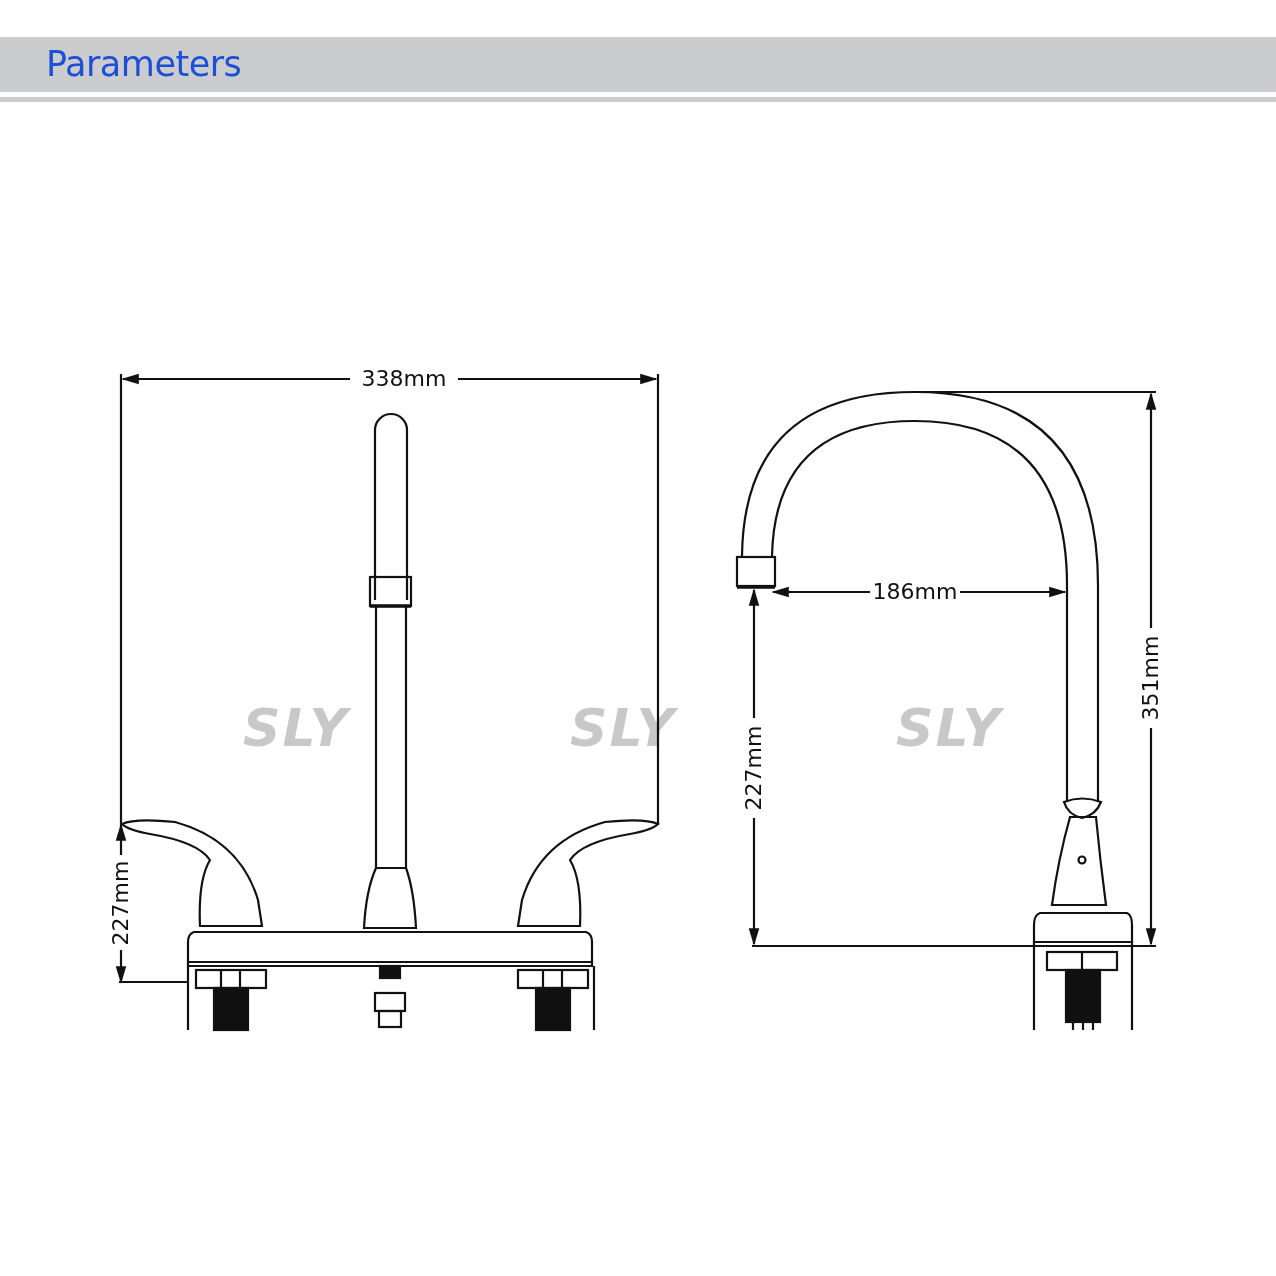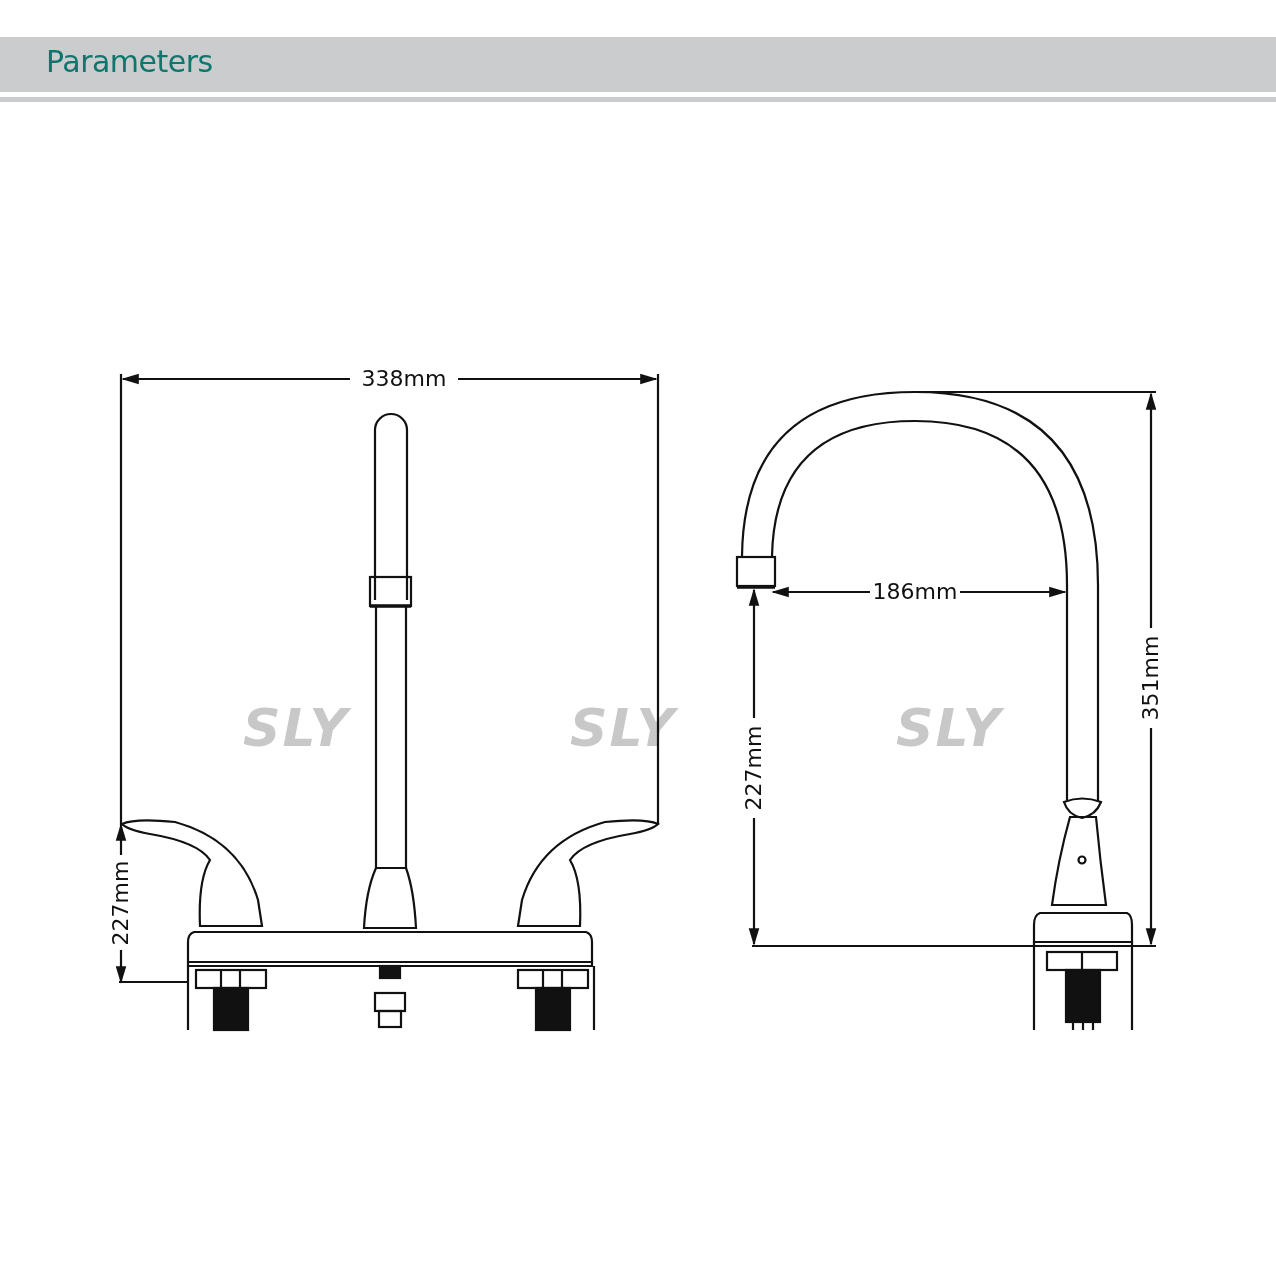--- a/index.html
+++ b/index.html
@@ -1,20 +1,20 @@
 <!DOCTYPE html>
 <html><head>
 <meta charset="utf-8">
 <style>
   html, body { margin: 0; padding: 0; background: #ffffff; }
   body { width: 1276px; height: 1276px; position: relative; overflow: hidden;
          font-family: "DejaVu Sans", sans-serif; }
   .header-bar { position: absolute; left: 0; top: 37px; width: 1276px; height: 55px;
                 background: #cbcccd; }
-  .header-title { position: absolute; left: 46px; top: 44px; font-size: 30px; color: #0f766e;
+  .header-title { position: absolute; left: 46px; top: 44px; font-size: 35px; color: #1d4ed8;
                   font-family: "DejaVu Sans", sans-serif; letter-spacing: -0.5px; }
   .header-rule { position: absolute; left: 0; top: 97px; width: 1276px; height: 5px;
                  background: #cbcccd; }
   svg.drawing { position: absolute; left: 0; top: 0; }
   .dim-text { font-family: "DejaVu Sans", sans-serif; font-size: 22px; fill: #111; }
   .wm { font-family: "DejaVu Sans", sans-serif; font-weight: bold; font-style: italic;
         font-size: 52px; fill: #c8c8c8; letter-spacing: 2px; }
 </style>
 </head>
 <body>

